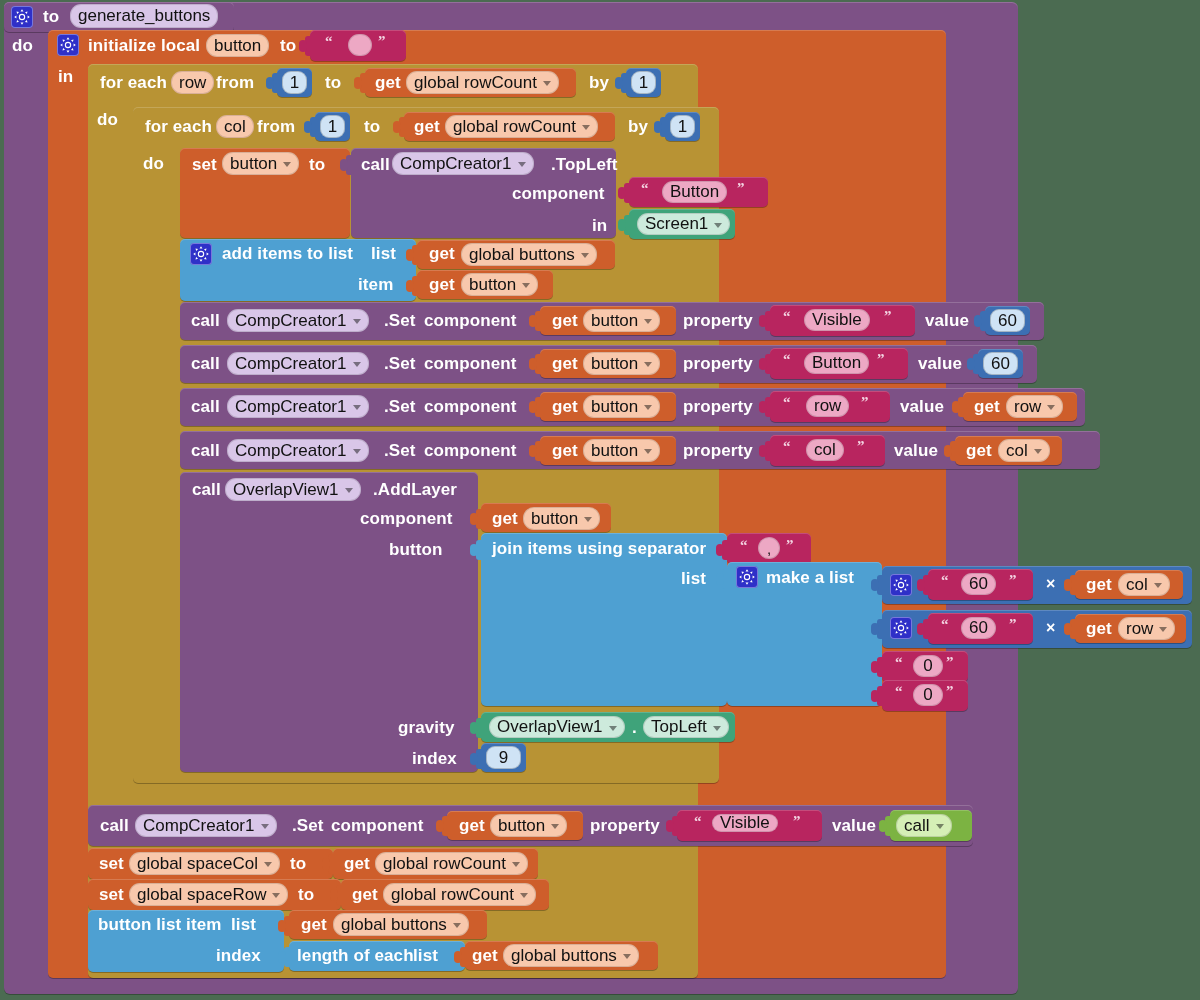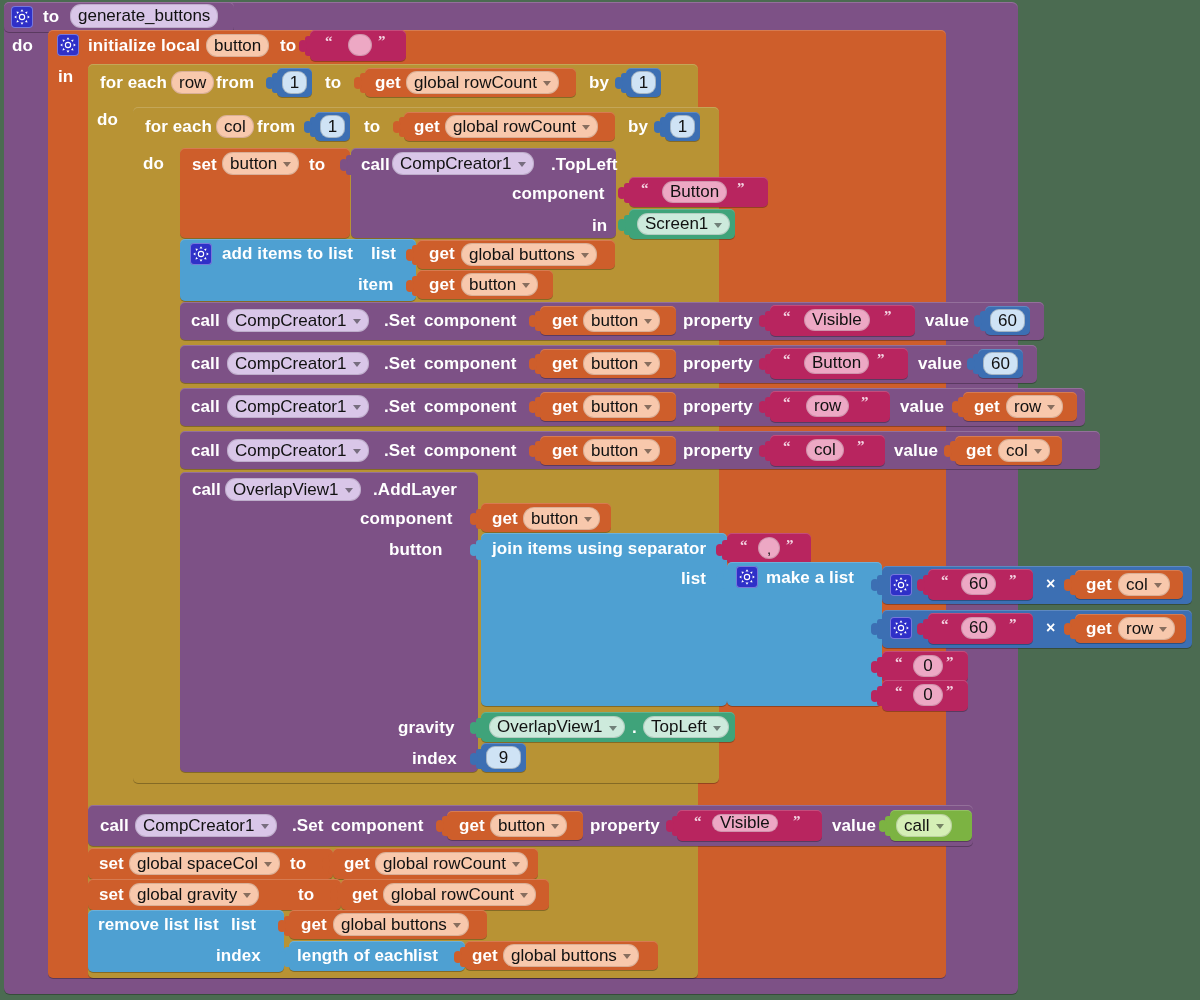--- a/index.html
+++ b/index.html
@@ -648,37 +648,37 @@
     </div>
   <div class="lbl" style="left:344px;top:854px;">get</div>
   <div class="pill var" style="left:375px;top:852px;height:23px;">
     <span>global rowCount</span>
       <span class="caret"></span>
   </div>
 
   <div class="blk c-orange" style="left:88px;top:879px;width:253px;height:31px;"></div>
   <div class="lbl" style="left:99px;top:885px;">set</div>
   <div class="pill var" style="left:129px;top:883px;height:23px;">
-    <span>global gravity</span>
+    <span>global spaceRow</span>
       <span class="caret"></span>
   </div>
   <div class="lbl" style="left:298px;top:885px;">to</div>
   <div class="blk c-orange" style="left:341px;top:879px;width:208px;height:31px;"></div>
   <div class="tab" style="left:336px;top:885px;">
       <i style="background:#ce5e2b;"></i>
       <b style="background:#ce5e2b;"></b>
     </div>
   <div class="lbl" style="left:352px;top:885px;">get</div>
   <div class="pill var" style="left:383px;top:883px;height:23px;">
     <span>global rowCount</span>
       <span class="caret"></span>
   </div>
 
   <div class="blk c-cyan" style="left:88px;top:910px;width:196px;height:62px;"></div>
-  <div class="lbl" style="left:98px;top:915px;">remove list list</div>
+  <div class="lbl" style="left:98px;top:915px;">button list item</div>
   <div class="lbl" style="left:231px;top:915px;">list</div>
   <div class="blk c-orange" style="left:289px;top:910px;width:198px;height:29px;"></div>
   <div class="tab" style="left:284px;top:916px;">
       <i style="background:#ce5e2b;"></i>
       <b style="background:#ce5e2b;"></b>
     </div>
   <div class="lbl" style="left:301px;top:915px;">get</div>
   <div class="pill var" style="left:333px;top:913px;height:23px;">
     <span>global buttons</span>
       <span class="caret"></span>

